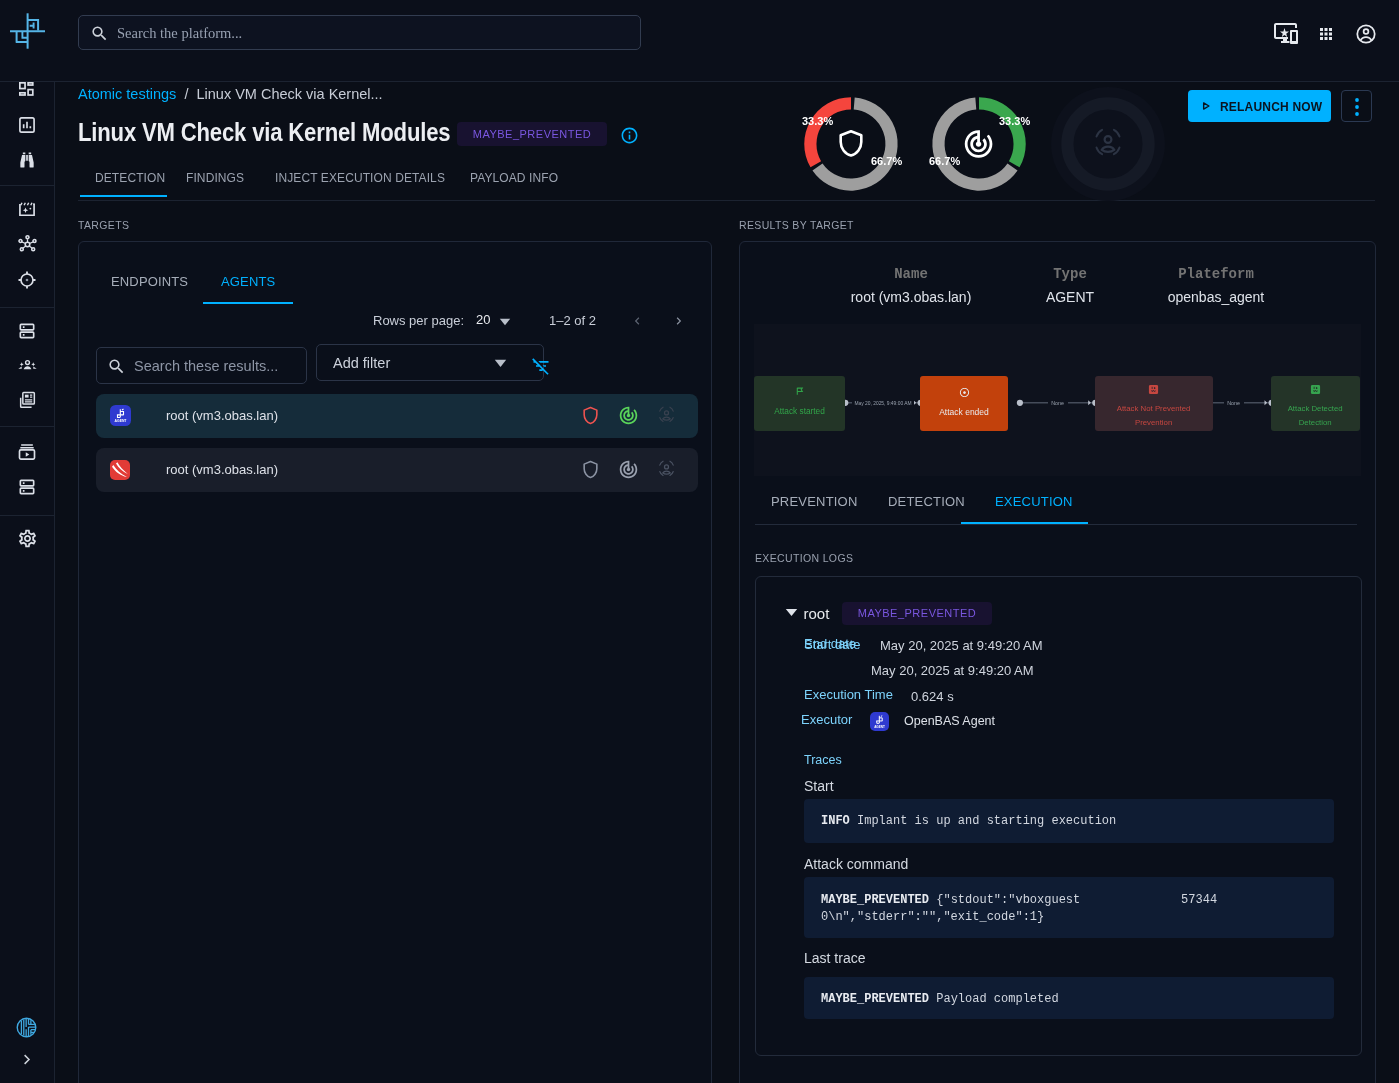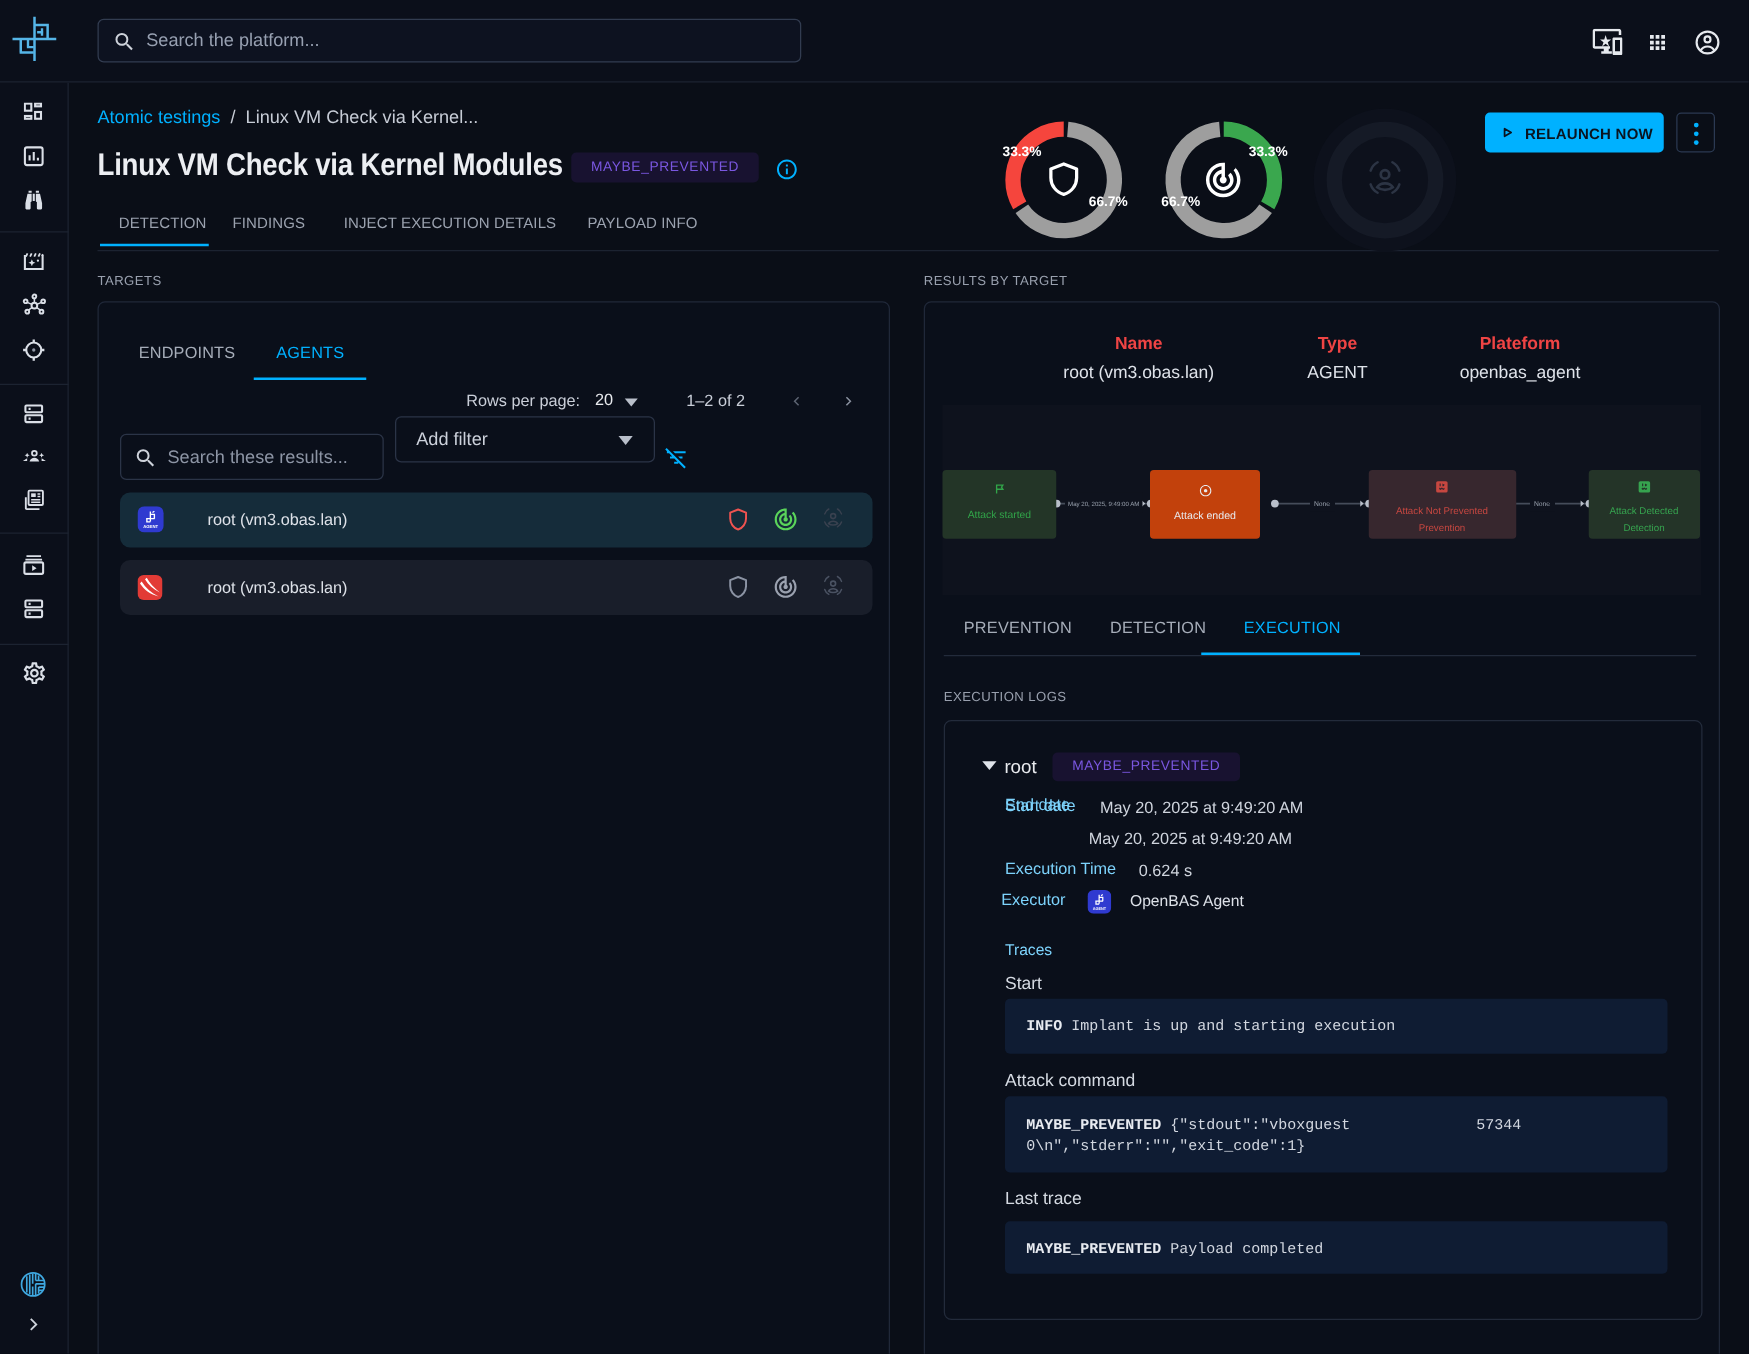--- a/index.html
+++ b/index.html
@@ -2,21 +2,21 @@
 <html><head>
 <meta charset="utf-8">
 <style>
   * { margin:0; padding:0; box-sizing:border-box; }
   html,body { width:1399px; height:1083px; overflow:hidden; }
   body { background:#0a0e17; font-family:"Liberation Sans",sans-serif; color:#e8eaee; position:relative; }
   .abs { position:absolute; }
   svg { display:block; }
 
   
-  #topbar { position:absolute; left:0; top:0; width:1399px; height:66px; background:#0b0f1a; border-bottom:1px solid #1c2331; z-index:5; }
+  #topbar { position:absolute; left:0; top:0; width:1399px; height:82px; background:#0b0f1a; border-bottom:1px solid #1c2331; z-index:5;font-family:Liberation Serif, serif; }
   #searchbox { position:absolute; left:78px; top:15px; width:563px; height:35px; border:1px solid #323c50; border-radius:5px; background:#0d1220; }
   #searchbox .ph { position:absolute; left:38px; top:9px; font-size:14.5px; color:#97a0b1; }
 
   
   #sidebar { position:absolute; left:0; top:66px; width:55px; height:1017px; background:#0b0f1a; border-right:1px solid #1c2331; z-index:4; }
   .sdiv { position:absolute; left:0; width:55px; height:1px; background:#1c2331; }
   .sicon { position:absolute; left:17px; }
 
   
   #crumb { position:absolute; left:78px; top:86px; font-size:14.5px; color:#c7ccd6; }
@@ -45,21 +45,21 @@
 
   
   .tabs2 { position:absolute; font-size:13px; letter-spacing:0.15px; color:#a6adb9; }
   #tabline2 { position:absolute; left:203px; top:302px; width:90px; height:2px; background:#00b1ff; z-index:2;}
   .rpp { position:absolute; font-size:13px; color:#c9ced8; }
   .inputbox { position:absolute; border:1px solid #2b3447; border-radius:5px; height:37px; }
   .rowitem { position:absolute; left:96px; width:602px; height:44px; border-radius:8px; }
   .rowtext { position:absolute; left:70px; top:14px; font-size:13px; color:#dde1e8; }
 
   
-  .colhead { position:absolute; font-size:14px; font-weight:bold; color:#ef4444; }
+  .colhead { position:absolute; font-size:14px; font-weight:bold; color:#737373;font-family:Liberation Mono, monospace; }
   .colval { position:absolute; font-size:14px; color:#dfe3ea; }
   #timeline { position:absolute; left:754px; top:324px; width:607px; height:152px; background:#0e121d; }
   .tnode { position:absolute; top:375.5px; height:55px; border-radius:3px; font-size:9px; text-align:center; z-index:2; }
   #tabline3 { position:absolute; left:961px; top:522px; width:127px; height:2px; background:#00b1ff; z-index:2; }
   #hdiv3 { position:absolute; left:755px; top:524px; width:602px; height:1px; background:#232b3b; }
 
   
   #logscard { position:absolute; left:755px; top:576px; width:607px; height:480px; border:1px solid #232b3b; border-radius:6px; }
   .loglabel { position:absolute; font-size:13px; font-weight:normal; color:#7dd3fc; }
   .logval { position:absolute; font-size:13px; color:#cfd4dd; }
@@ -257,21 +257,21 @@
 <svg class="abs" style="left:673px;top:313px" width="11" height="16" viewBox="0 0 24 24" fill="none" stroke="#8b92a0" stroke-width="2.6">
     <path d="M9 5l7 7-7 7"></path>
   </svg>
 
 <div class="inputbox" style="left:96px;top:347px;width:211px">
   <svg class="abs" style="left:10px;top:9px" width="19" height="19" viewBox="0 0 24 24" fill="#cdd2da">
       <path d="M15.5 14h-.79l-.28-.27A6.47 6.47 0 0 0 16 9.5 6.5 6.5 0 1 0 9.5 16c1.61 0 3.09-.59 4.23-1.57l.27.28v.79l5 4.99L20.49 19l-4.99-5zm-6 0C7.01 14 5 11.99 5 9.5S7.01 5 9.5 5 14 7.01 14 9.5 11.99 14 9.5 14z"></path>
     </svg>
   <span class="abs" style="left:37px;top:10px;font-size:14.5px;color:#8d95a5">Search these results...</span>
 </div>
-<div class="inputbox" style="left:316px;top:333px;width:208px">
+<div class="inputbox" style="left:316px;top:344px;width:228px">
   <span class="abs" style="left:16px;top:10px;font-size:14.5px;color:#ccd1db">Add filter</span>
   <svg class="abs" style="left:177px;top:14px" width="13" height="9" viewBox="0 0 13 9" fill="#b9bfca">
       <path d="M0.8 0.8h11.4L6.5 8z"></path>
     </svg>
 </div>
 <svg class="abs" style="left:531px;top:356px" width="20" height="20" viewBox="0 0 24 24" fill="#00b1ff">
     <path d="M10.83 8H21V6H8.83l2 2zm5 5H18v-2h-4.17l2 2zM14 16.83V18h-4v-2h3.17l-3-3H6v-2h2.17l-3-3H3V6h.17L1.39 4.22 2.8 2.81l18.38 18.38-1.41 1.41L14 16.83z"></path>
   </svg>
 
 <div class="rowitem" style="top:394px;background:#152c3a">

